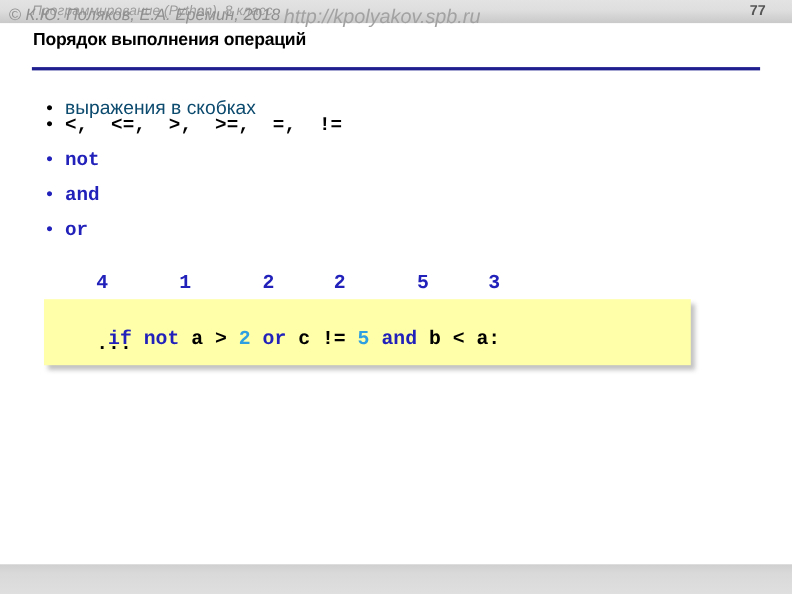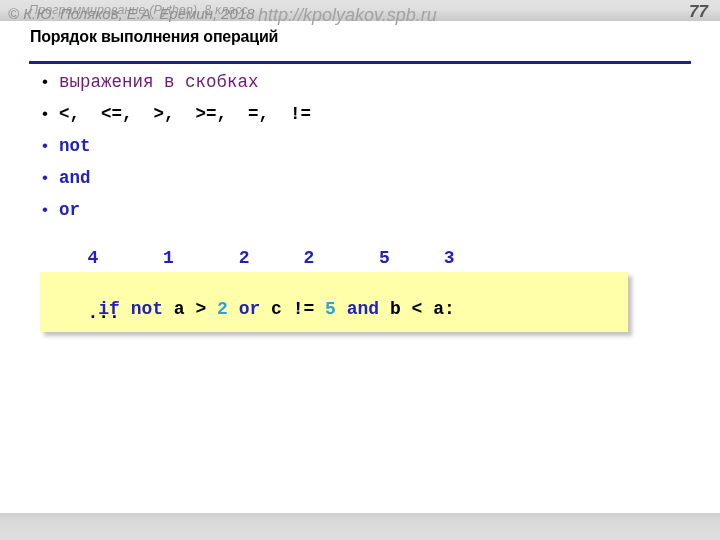--- a/index.html
+++ b/index.html
@@ -31,26 +31,25 @@
     font-family: "Liberation Sans", sans-serif;
     font-style: italic;
     font-size: 12.5px;
     color: #9c9c9c;
     white-space: nowrap;
     letter-spacing: 0.1px;
     margin-left: 21px;
   }
   .header-page-number {
     position: absolute;
-    right: 12px;
+    right: 24px;
     top: 2px;
     font-family: "Liberation Sans", sans-serif;
-    font-style: italic;
-    font-weight: bold;
-    font-size: 17px;
+    font-weight: bold;
+    font-size: 13px;
     color: #555555;
   }
 
   
   .slide-title {
     position: absolute;
     left: 30px;
     top: 28px;
     font-family: "Liberation Sans", sans-serif;
     font-weight: bold;
@@ -84,24 +83,25 @@
     width: 17px;
     flex: 0 0 17px;
     font-size: 17px;
     line-height: 1;
     text-align: left;
   }
   .bullet-dot.black { color: #000000; }
   .bullet-dot.blue  { color: #2222bb; }
 
   .bullet-text-plain {
-    font-family: Liberation Mono, monospace;
+    font-family: Liberation Sans, sans-serif;
     font-size: 17.5px;
-    color: #701a75;
-    white-space: pre;
+    color: #0c4a6e;
+    white-space: pre;
+    margin-top: 16px;
   }
   .bullet-text-mono {
     font-family: "Liberation Mono", "DejaVu Sans Mono", monospace;
     font-size: 17.5px;
     font-weight: bold;
     color: #000000;
     white-space: pre;
   }
   .bullet-text-kw {
     font-family: "Liberation Mono", "DejaVu Sans Mono", monospace;

